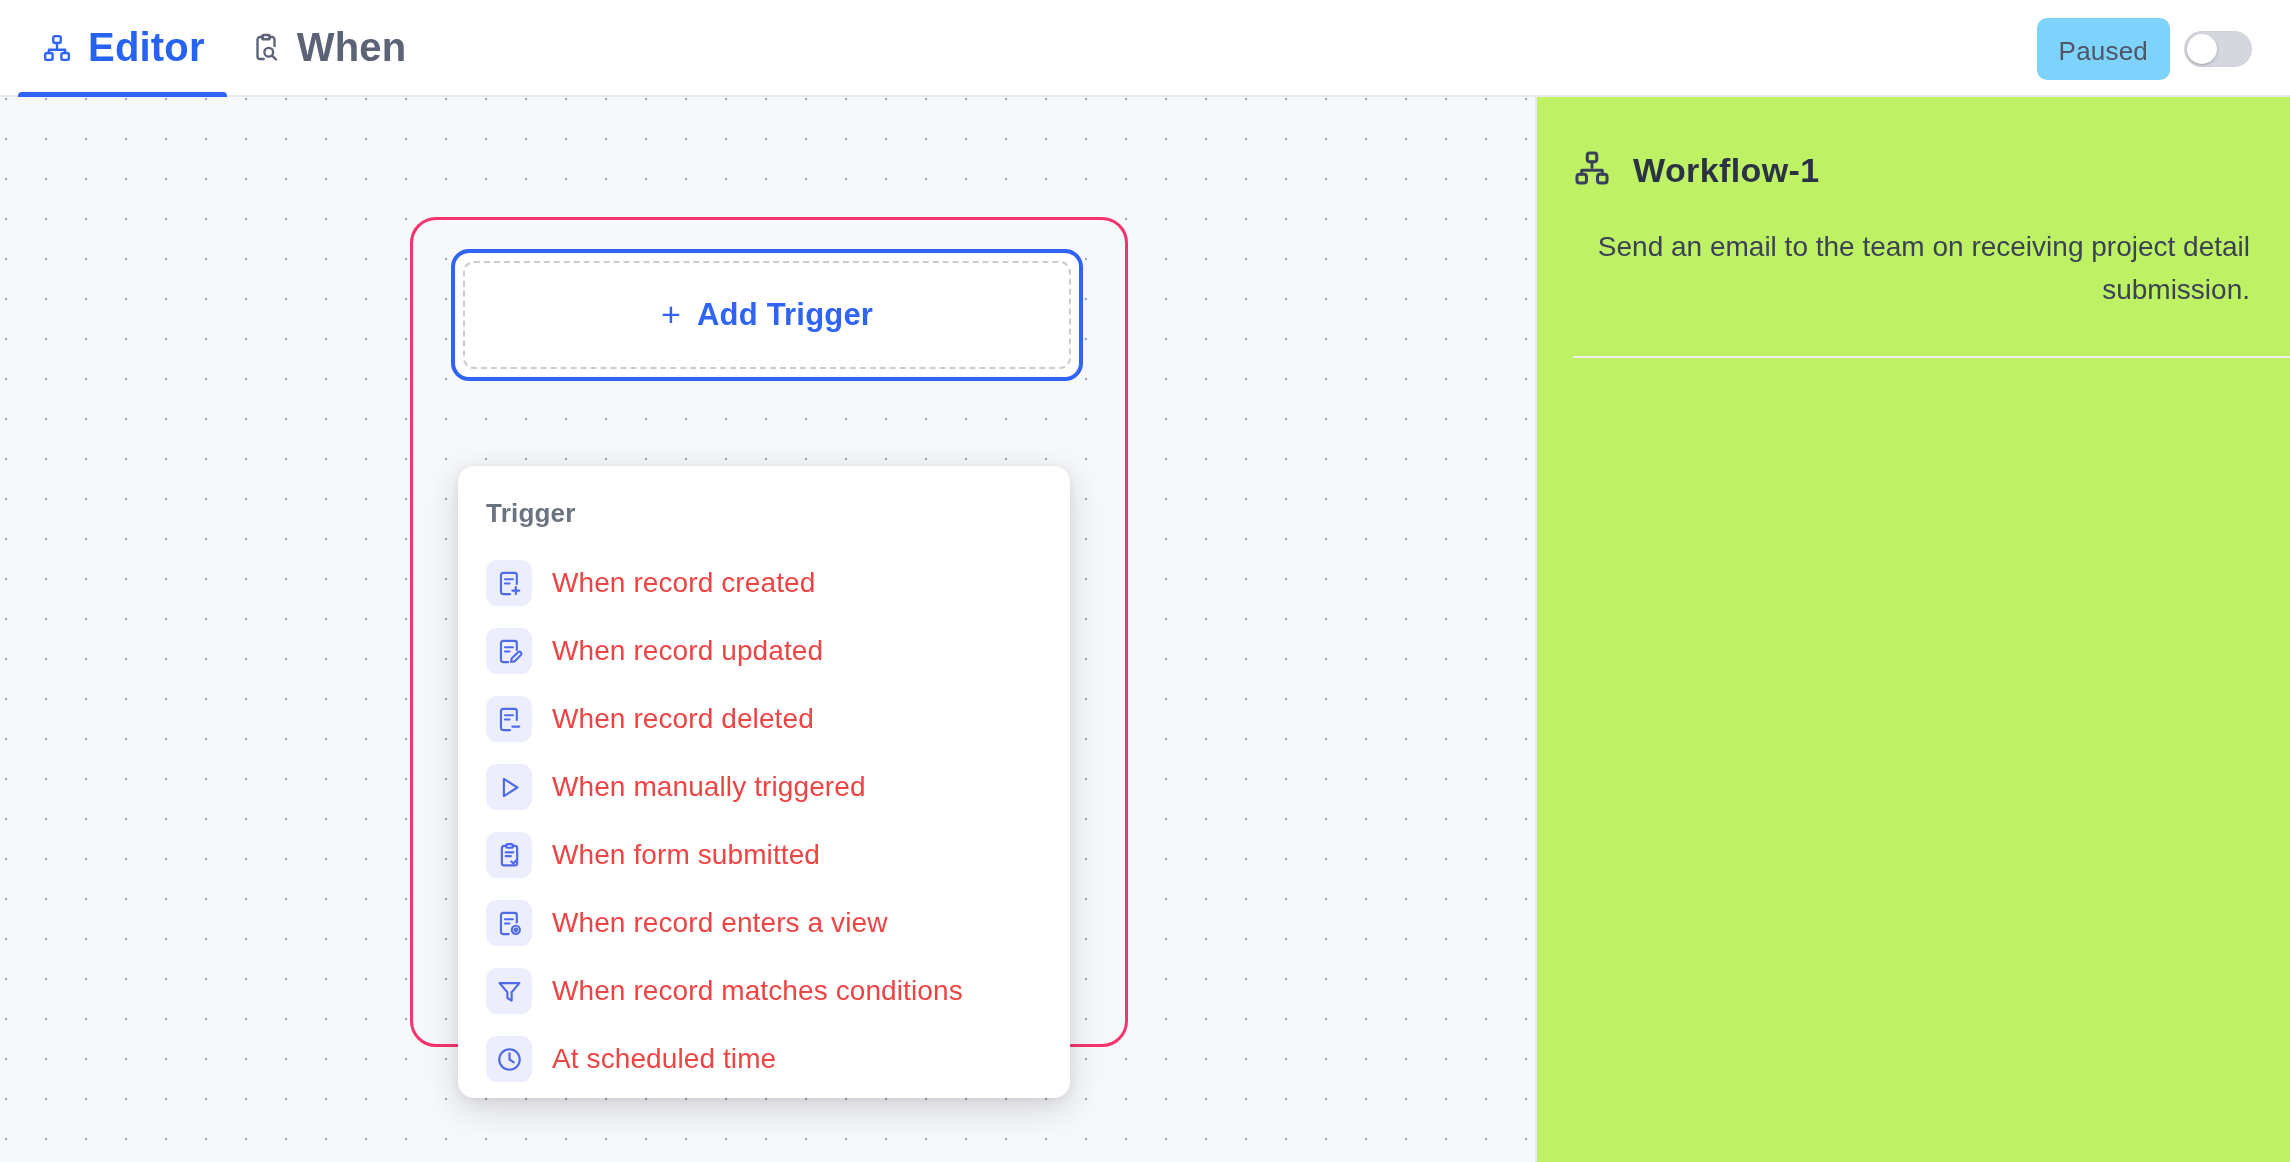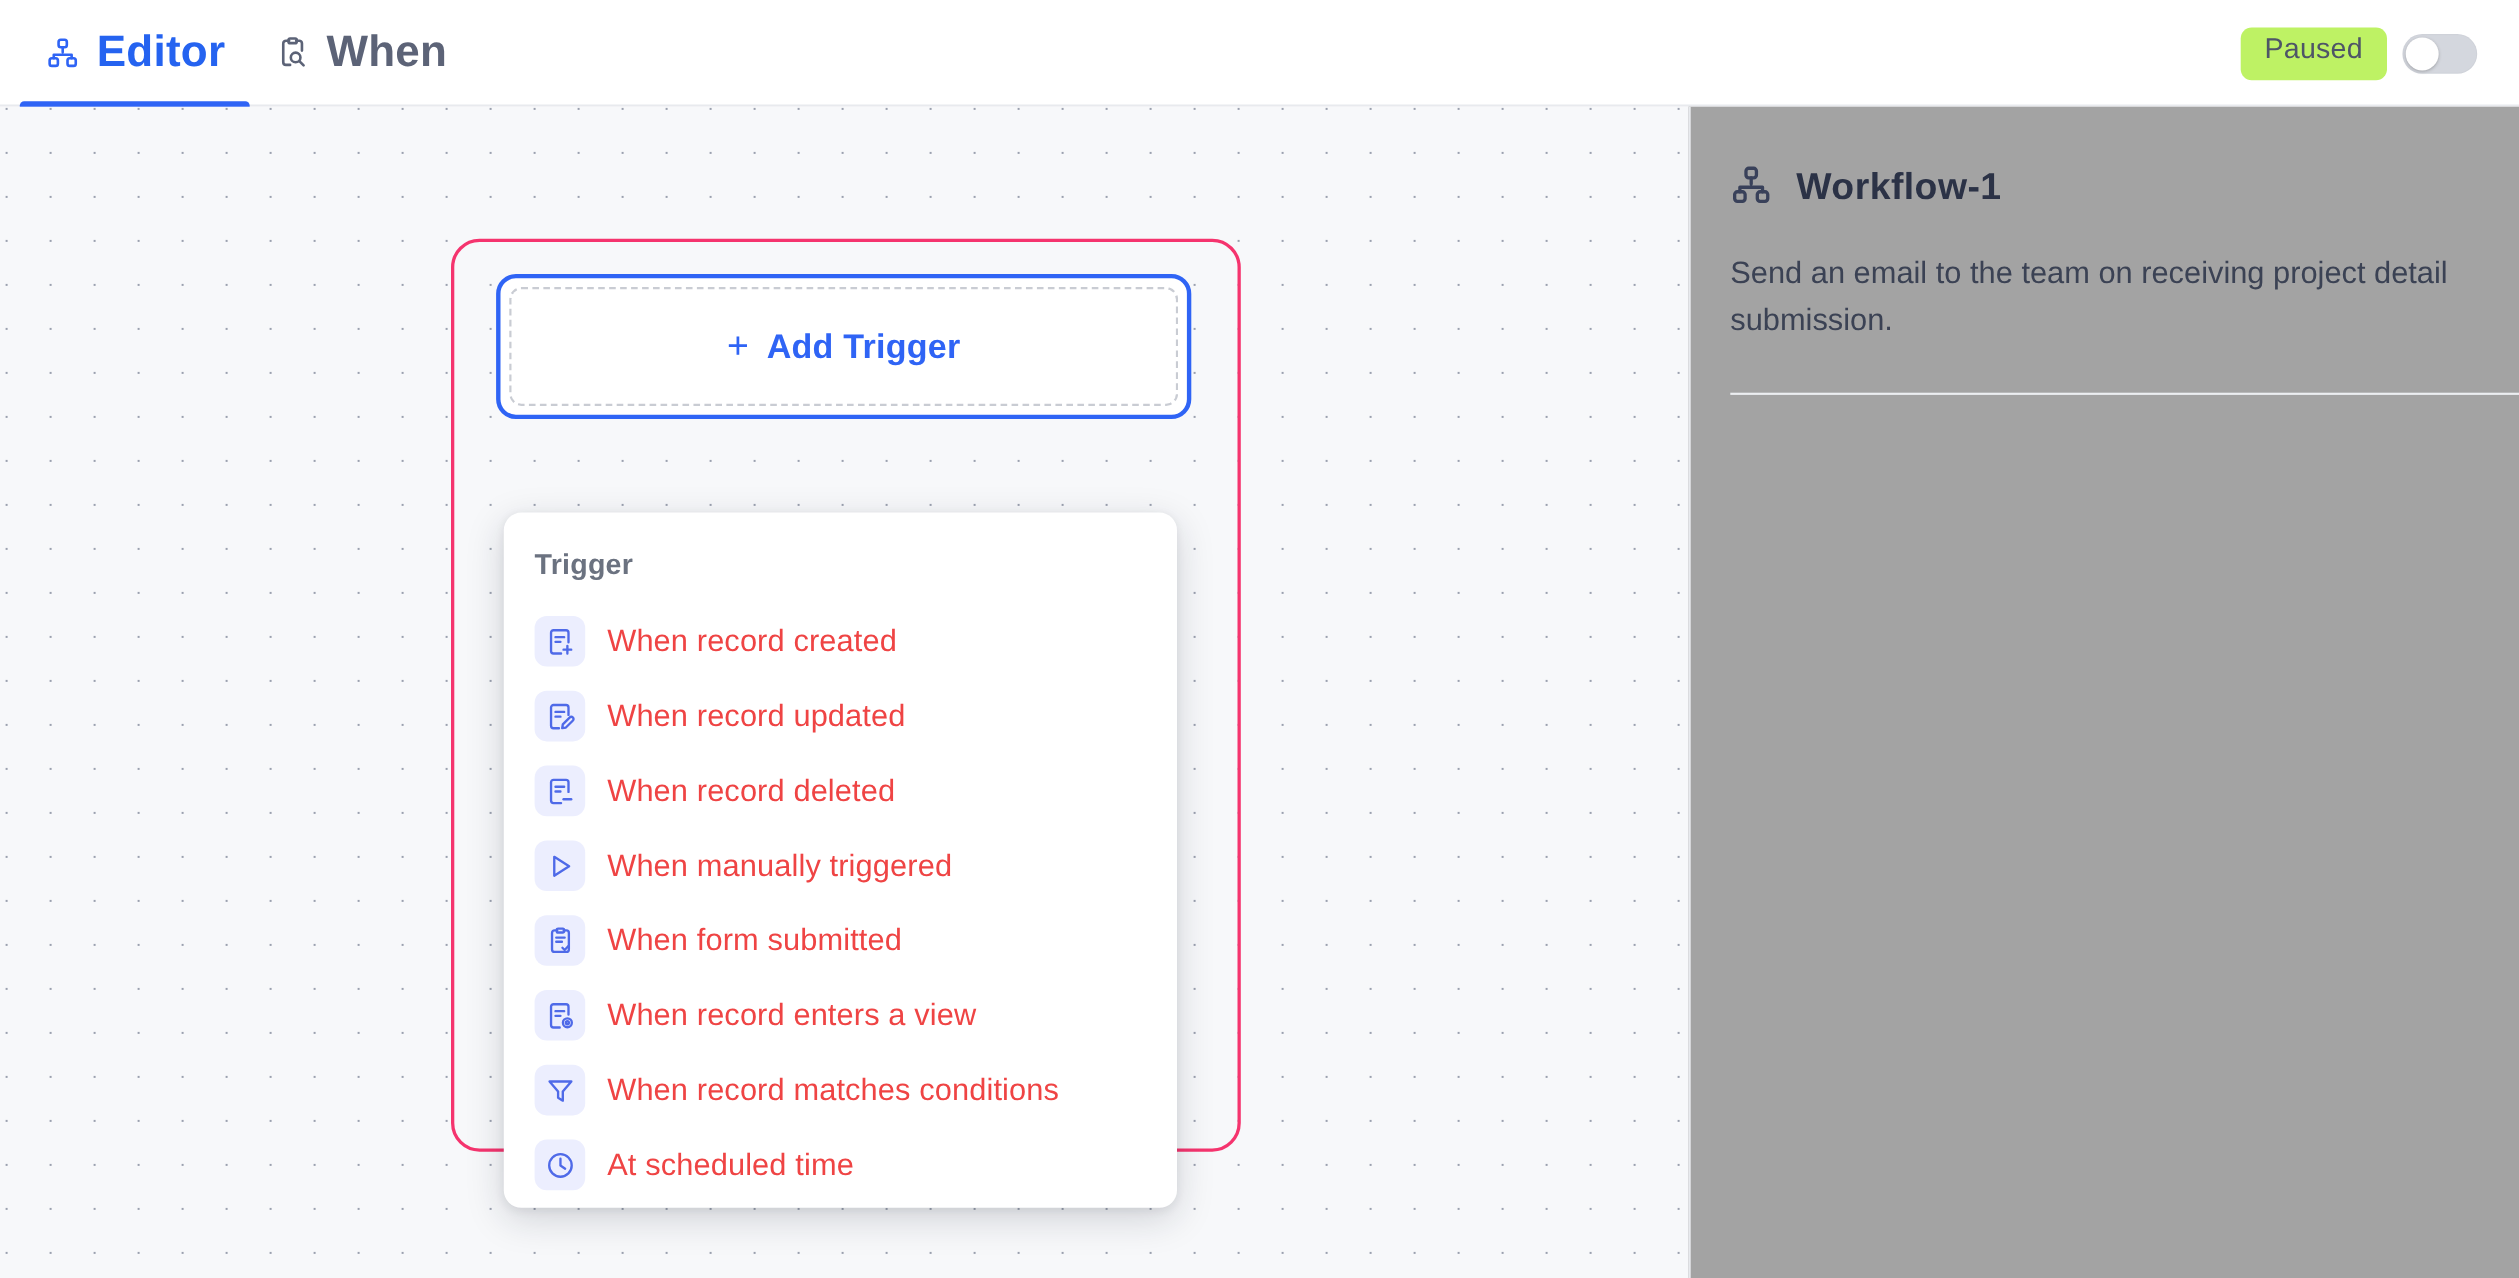--- a/index.html
+++ b/index.html
@@ -33,23 +33,23 @@
     content: ""; position: absolute; left: 0; right: 0; bottom: -2px;
     height: 6px; background: #2f64f5; border-radius: 4px 4px 0 0;
   }
   .tab .tico { display: flex; align-items: center; justify-content: center; width: 34px; height: 34px; }
 
   .topright {
     position: absolute; right: 38px; top: 0; height: 97px;
     display: flex; align-items: center; gap: 14px;
   }
   .status-badge {
-    background: #bef264; color: #4e5567;
+    background: #7dd3fc; color: #4e5567;
     font-size: 26px; border-radius: 10px;
-    padding: 4px 22px 13px; letter-spacing: .2px;
+    padding: 18px 22px 13px; letter-spacing: .2px;
   }
   .toggle {
     width: 68px; height: 36px; border-radius: 18px;
     background: #d4d7de; position: relative; cursor: pointer;
     box-shadow: inset 0 0 0 1px rgba(0,0,0,.02);
   }
   .toggle .knob {
     position: absolute; left: 3px; top: 3px;
     width: 30px; height: 30px; border-radius: 50%;
     background: #ffffff; box-shadow: 0 1px 3px rgba(0,0,0,.25);
@@ -121,22 +121,23 @@
     width: 46px; height: 46px; border-radius: 11px;
     background: #eceefe;
     display: flex; align-items: center; justify-content: center;
   }
   .dd-label { color: #ef4444; font-size: 28px; letter-spacing: .1px; }
 
   
   .rightpanel {
     position: absolute; top: 97px; left: 1535px;
     width: 755px; height: 1065px;
-    background: #a3a3a3;
+    background: #bef264;
     border-left: 2px solid #e8eaee;
+    text-align: right;
   }
   .wf-head {
     display: flex; align-items: center; gap: 22px;
     padding: 52px 36px 0 36px;
   }
   .wf-title { color: #2b3246; font-size: 34px; font-weight: 700; letter-spacing: .4px; }
   .wf-desc {
     color: #3b4254; font-size: 28px; line-height: 1.55;
     padding: 34px 40px 0 36px;
   }

